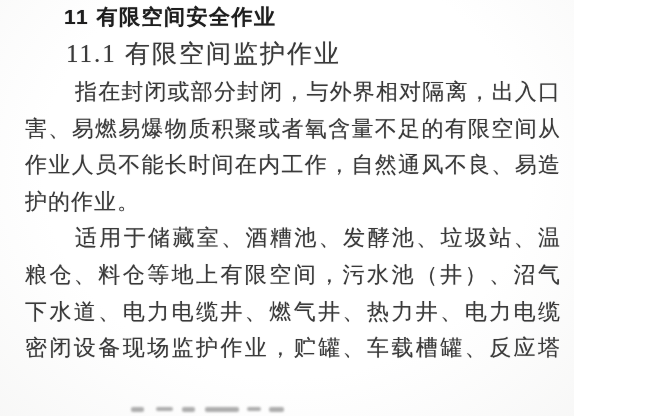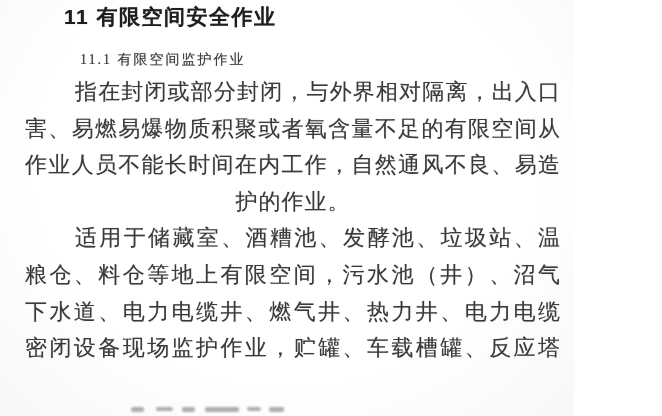--- a/index.html
+++ b/index.html
@@ -27,43 +27,42 @@
     font-weight: 700;
     letter-spacing: 1.5px;
     color: var(--heading-color, #1e1e1e);
     text-shadow: 0 0 0.7px rgba(30,30,30,0.55);
     white-space: nowrap;
   }
   .subsection-heading {
     position: absolute;
     left: 64px;
     top: 35px;
-    margin: 16px;
-    font-size: 14px;
+    margin: 2px;
+    font-size: 25px;
     font-weight: 400;
     letter-spacing: 2px;
     color: var(--text-color, #3a3a3a);
     text-shadow: 0 0 0.8px rgba(55,55,55,0.5);
     white-space: nowrap;
   }
   .doc-body {
     position: absolute;
     left: 25px;
     right: 13px;
     top: 74px;
     color: var(--text-color, #3a3a3a);
     text-shadow: 0 0 0.9px rgba(60,60,60,0.45);
   }
   .tline {
     height: 36.6px;
     line-height: 36.6px;
     font-size: 22px;
     letter-spacing: 1px;
     overflow: hidden;
-    text-align: center;
   }
   .tline.fill {
     text-align: justify;
   }
   .tline.fill::after {
     content: "";
     display: inline-block;
     width: 100%;
     height: 0;
   }

